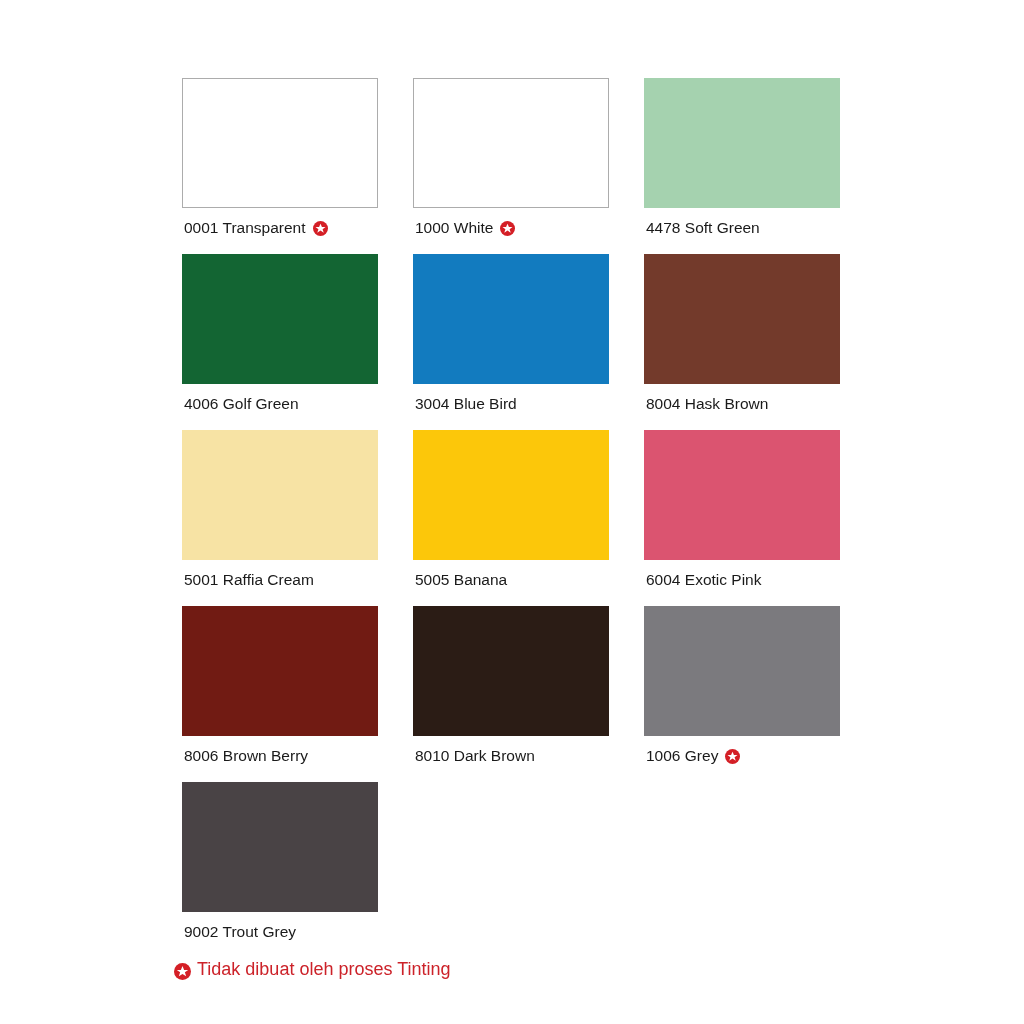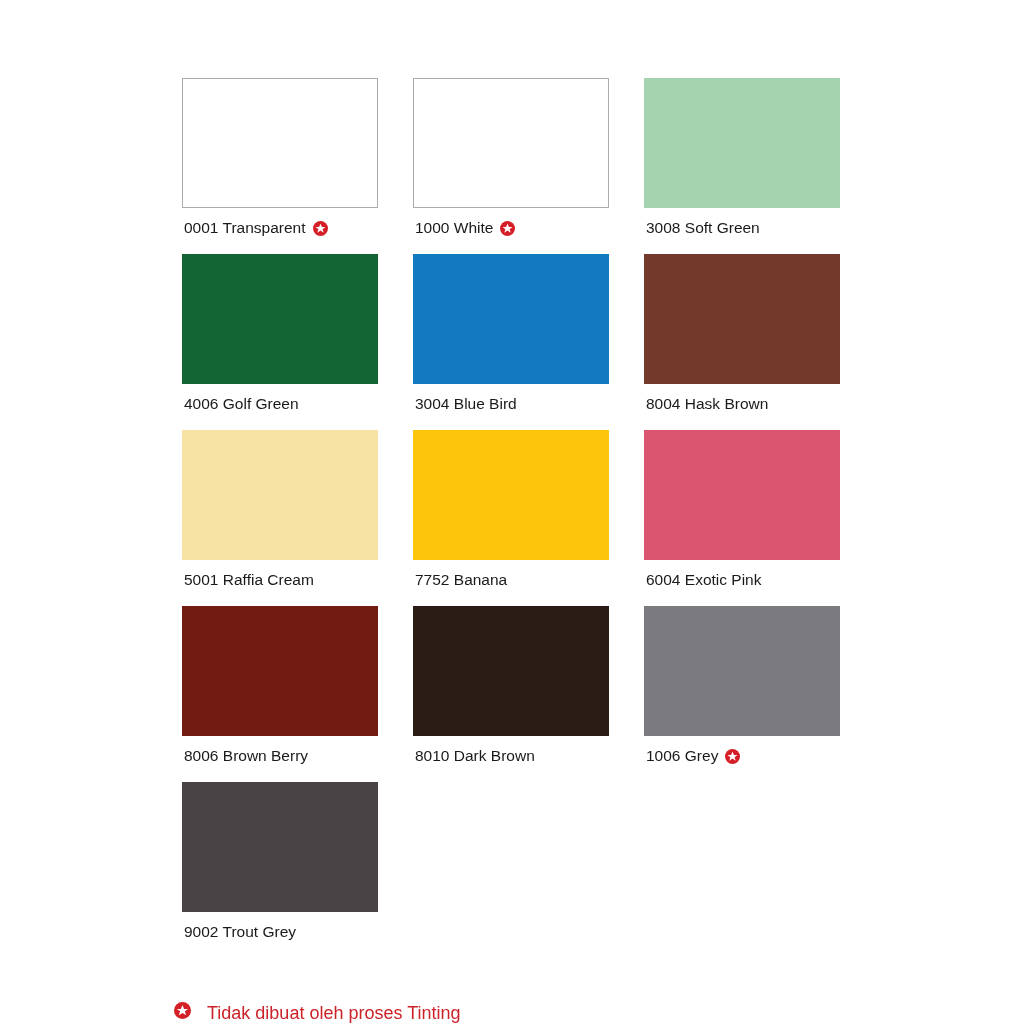--- a/index.html
+++ b/index.html
@@ -70,24 +70,24 @@
   }
   .star-badge svg {
     display: block;
     width: 15px;
     height: 15px;
   }
 
   #footnote {
     position: absolute;
     left: 174px;
-    top: 1002px;
+    top: 958px;
     display: flex;
-    align-items: flex-start;
-    gap: 16px;
+    align-items: flex-end;
+    gap: 6px;
     color: #cc2229;
     font-size: 18px;
     line-height: 22px;
     white-space: nowrap;
   }
   #footnote .star-badge,
   #footnote .star-badge svg {
     width: 17px;
     height: 17px;
     flex: 0 0 17px;
@@ -118,21 +118,21 @@
             <svg viewBox="0 0 20 20" aria-hidden="true">
               <circle cx="10" cy="10" r="10" fill="#d41f26"></circle>
               <polygon fill="#ffffff" points="10,3.6 11.9,8.1 16.7,8.1 12.8,11 14.3,15.6 10,12.8 5.7,15.6 7.2,11 3.3,8.1 8.1,8.1"></polygon>
             </svg>
           </span>
         </div>
       </div>
       <div class="swatch-cell">
         <div class="swatch-chip" style="background: rgb(165, 210, 175);"></div>
         <div class="swatch-label">
-          <span class="label-text">3008 Soft Green</span>
+          <span class="label-text">4478 Soft Green</span>
         </div>
       </div>
       <div class="swatch-cell">
         <div class="swatch-chip" style="background: rgb(19, 101, 51);"></div>
         <div class="swatch-label">
           <span class="label-text">4006 Golf Green</span>
         </div>
       </div>
       <div class="swatch-cell">
         <div class="swatch-chip" style="background: rgb(18, 123, 191);"></div>
@@ -148,21 +148,21 @@
       </div>
       <div class="swatch-cell">
         <div class="swatch-chip" style="background: rgb(247, 227, 164);"></div>
         <div class="swatch-label">
           <span class="label-text">5001 Raffia Cream</span>
         </div>
       </div>
       <div class="swatch-cell">
         <div class="swatch-chip" style="background: rgb(252, 199, 10);"></div>
         <div class="swatch-label">
-          <span class="label-text">7752 Banana</span>
+          <span class="label-text">5005 Banana</span>
         </div>
       </div>
       <div class="swatch-cell">
         <div class="swatch-chip" style="background: rgb(219, 84, 112);"></div>
         <div class="swatch-label">
           <span class="label-text">6004 Exotic Pink</span>
         </div>
       </div>
       <div class="swatch-cell">
         <div class="swatch-chip" style="background: rgb(113, 27, 19);"></div>

